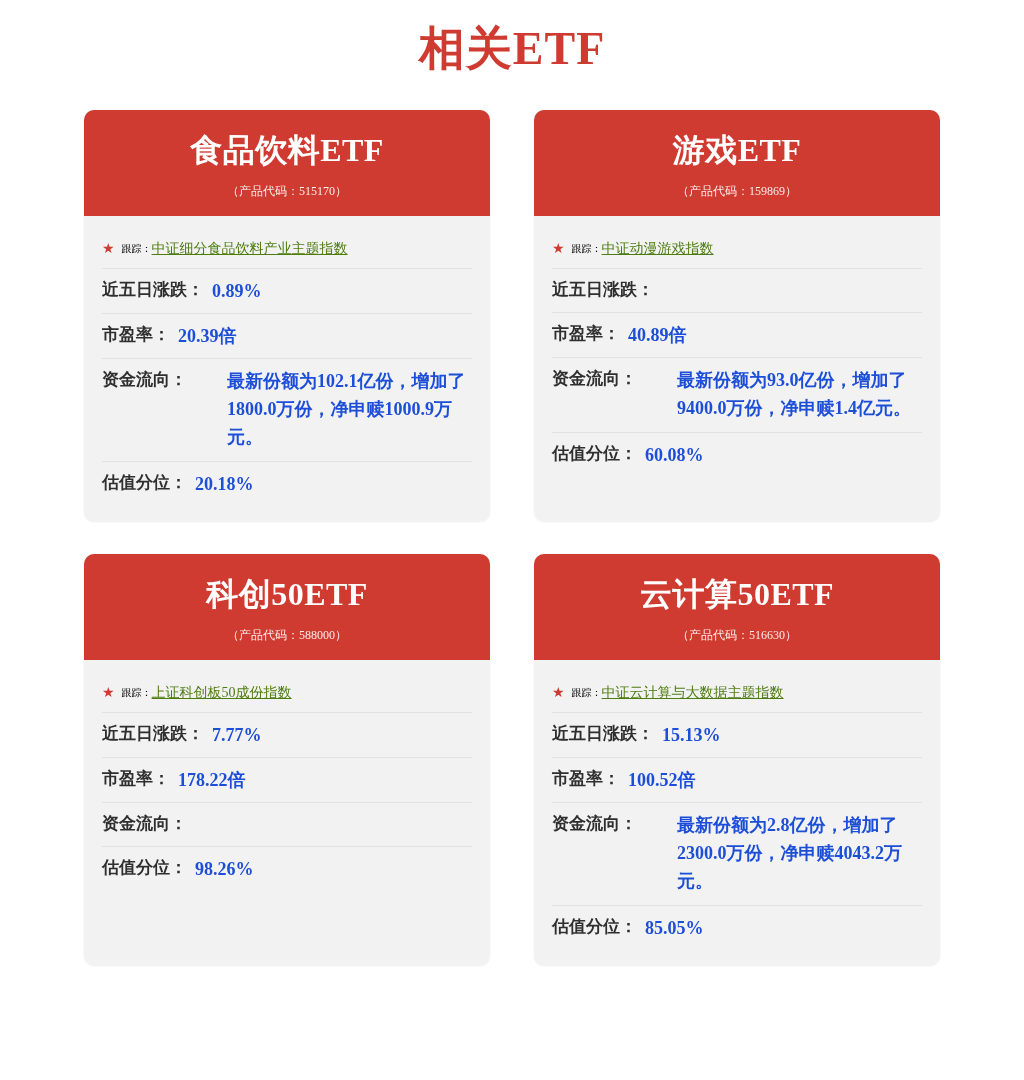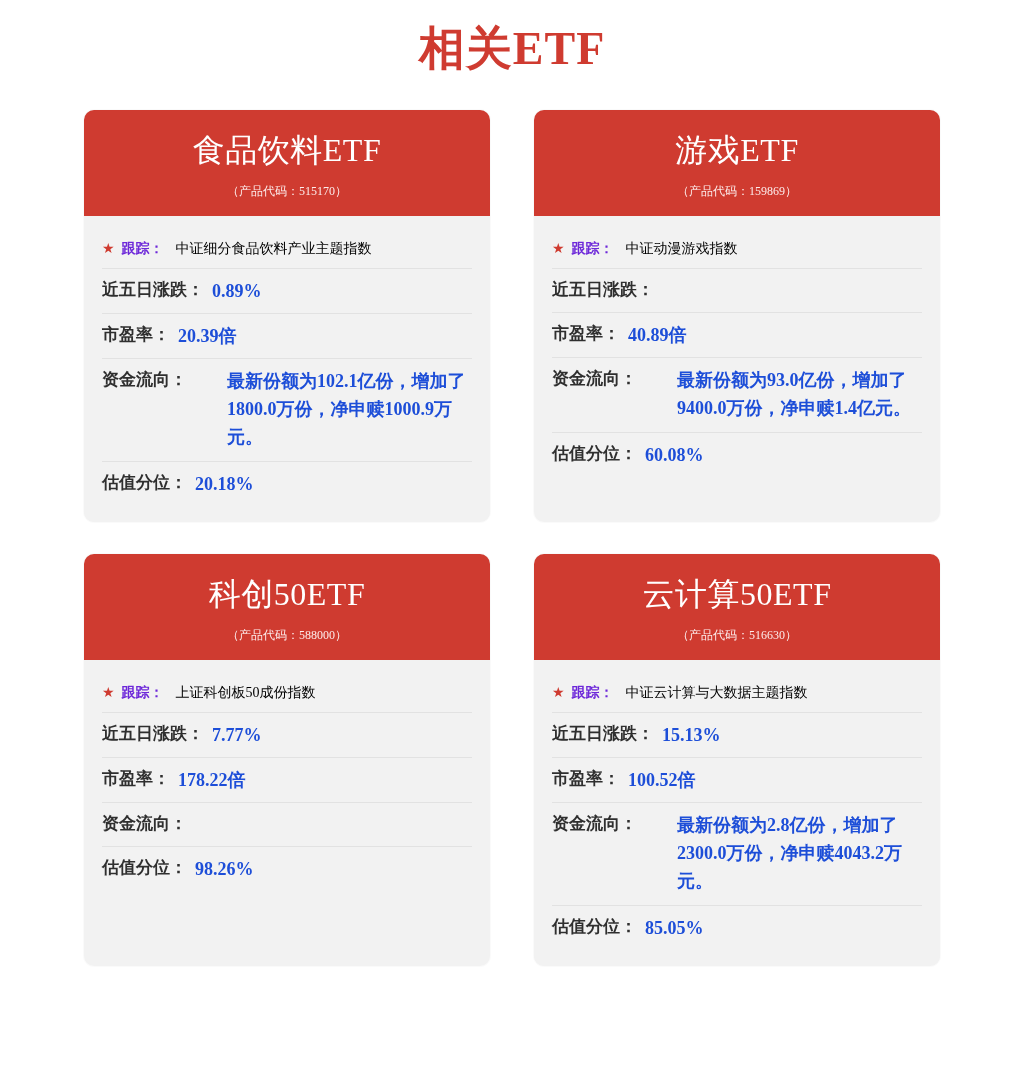--- a/index.html
+++ b/index.html
@@ -41,21 +41,21 @@
     box-shadow: 0 0 0 1px rgba(0,0,0,0.02);
   }
   .card-header {
     background: #cf3b30;
     color: #ffffff;
     text-align: center;
     padding: 22px 10px 16px 10px;
   }
   .card-name {
     font-size: 32px;
-    font-weight: normal;
+    font-weight: bold;
     line-height: 1.15;
     letter-spacing: 0.5px;
   }
   .card-code {
     font-size: 12px;
     margin-top: 14px;
     color: #fdeceb;
     font-weight: normal;
   }
   .card-body {
@@ -82,29 +82,30 @@
     line-height: 1;
   }
   .label {
     color: #2f2f2f;
     font-size: 17px;
     font-weight: bold;
     white-space: nowrap;
     flex: 0 0 auto;
   }
   .track .label {
-    font-weight: bold;
-    font-size: 14px;
-    color: #6d28d9;
+    font-weight: normal;
+    font-size: 10px;
+    color: #000000;
   }
   .track .value {
     font-weight: normal;
     font-size: 14px;
-    color: #000000;
-    margin-left: 12px;
+    color: #4d7c0f;
+    margin-left: 0;
+    text-decoration: underline;
   }
   .value {
     color: #1d4ed8;
     font-size: 18px;
     font-weight: bold;
     margin-left: 8px;
     flex: 1 1 auto;
   }
   .value.flow {
     line-height: 1.55;

